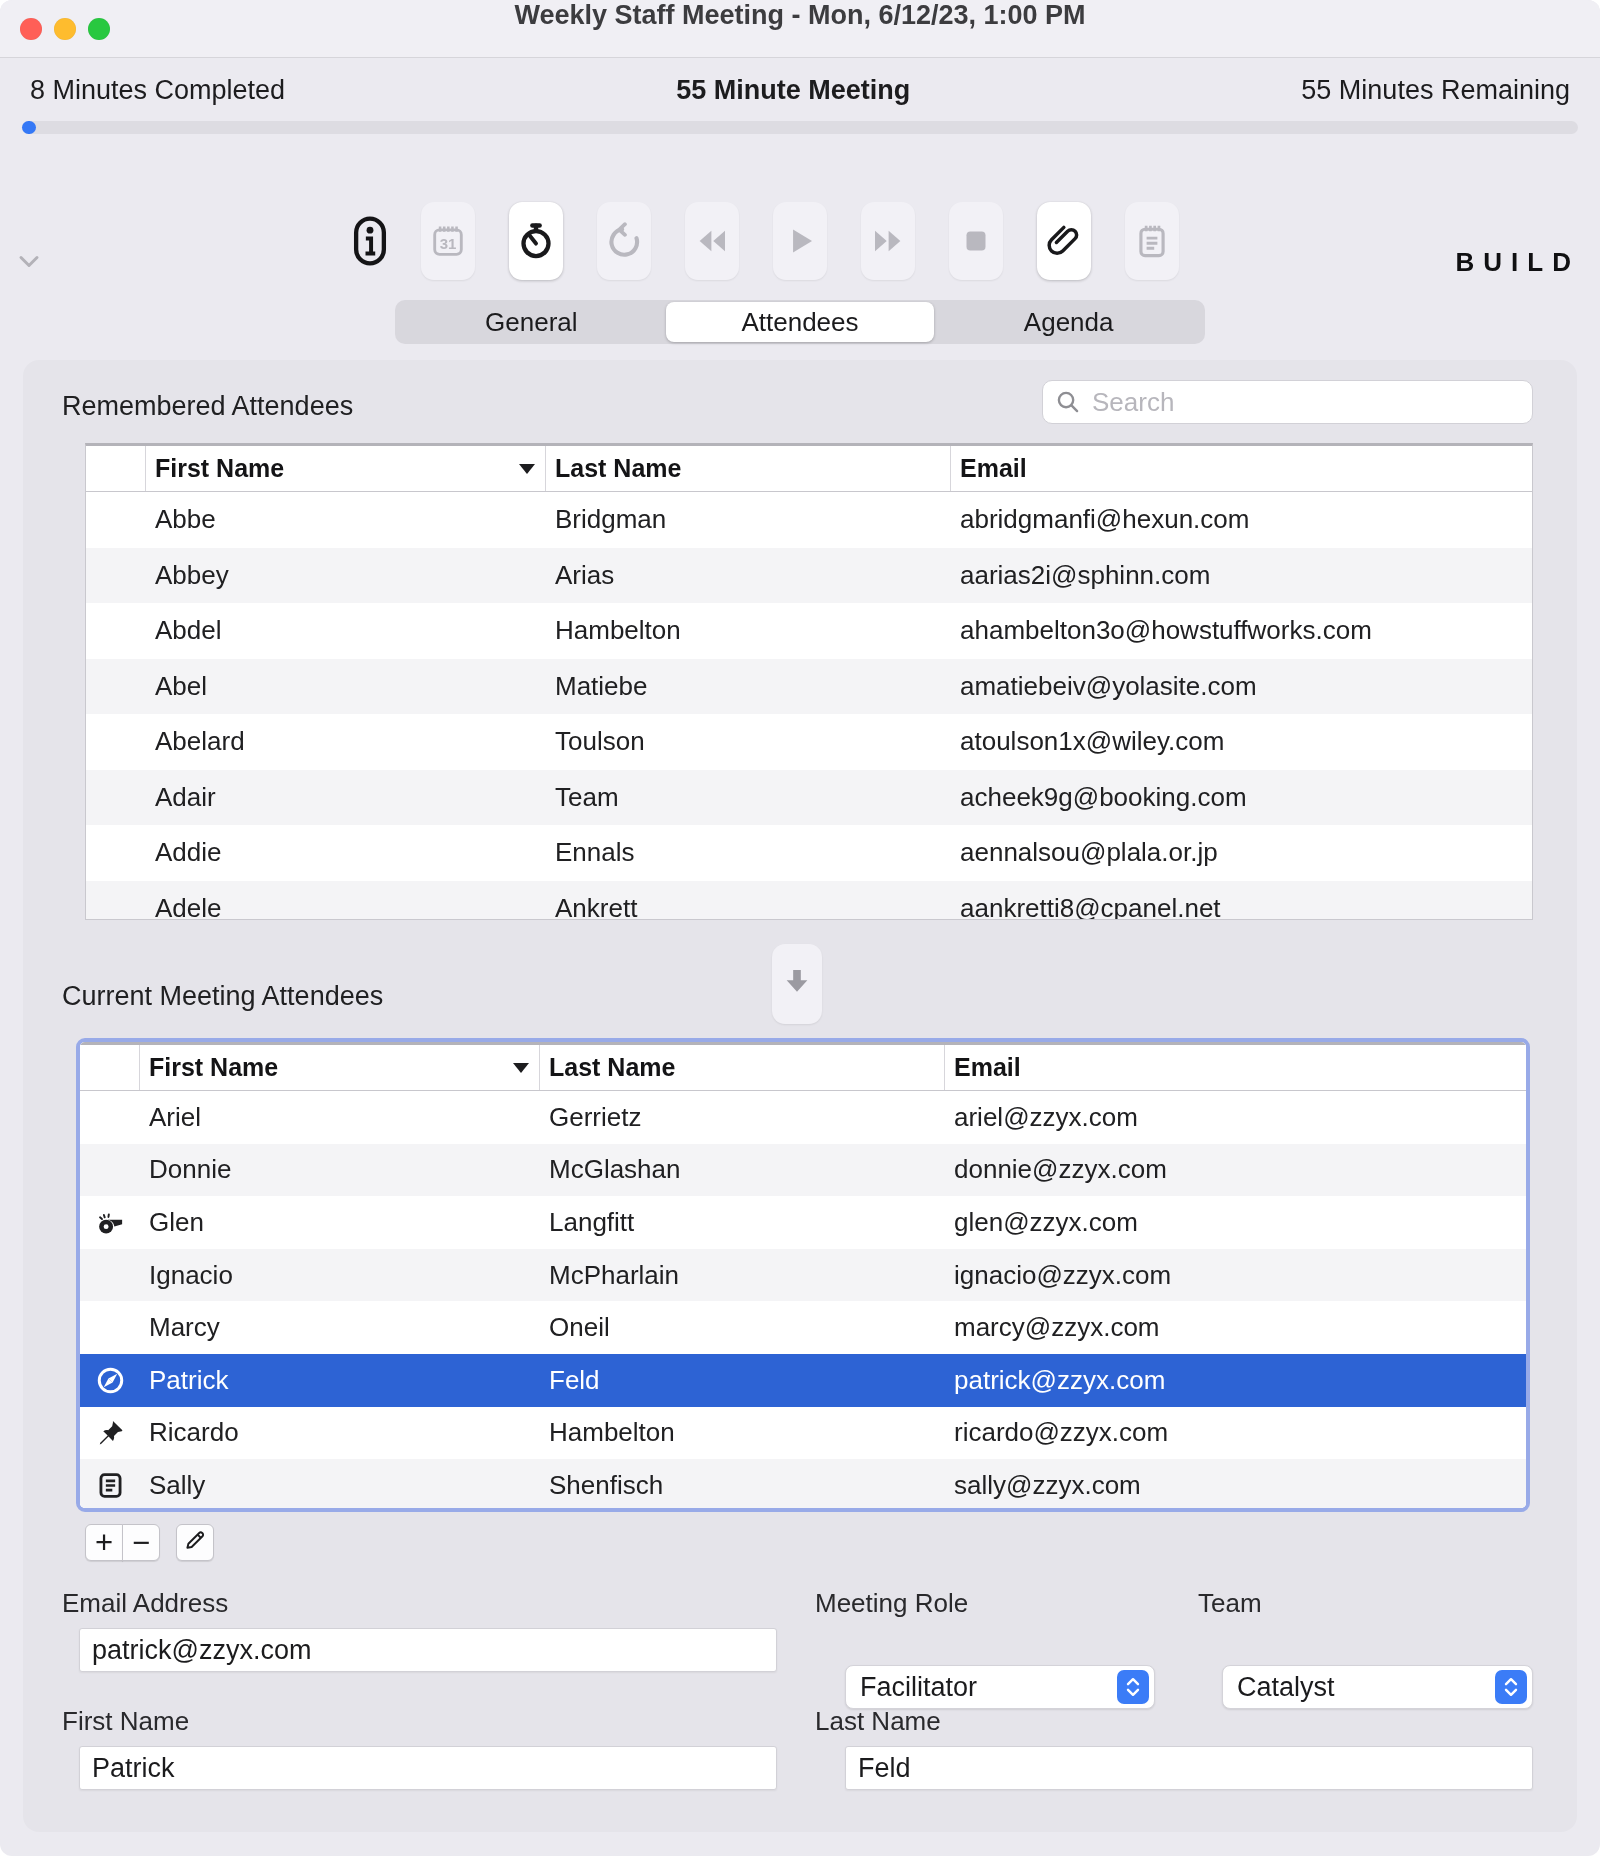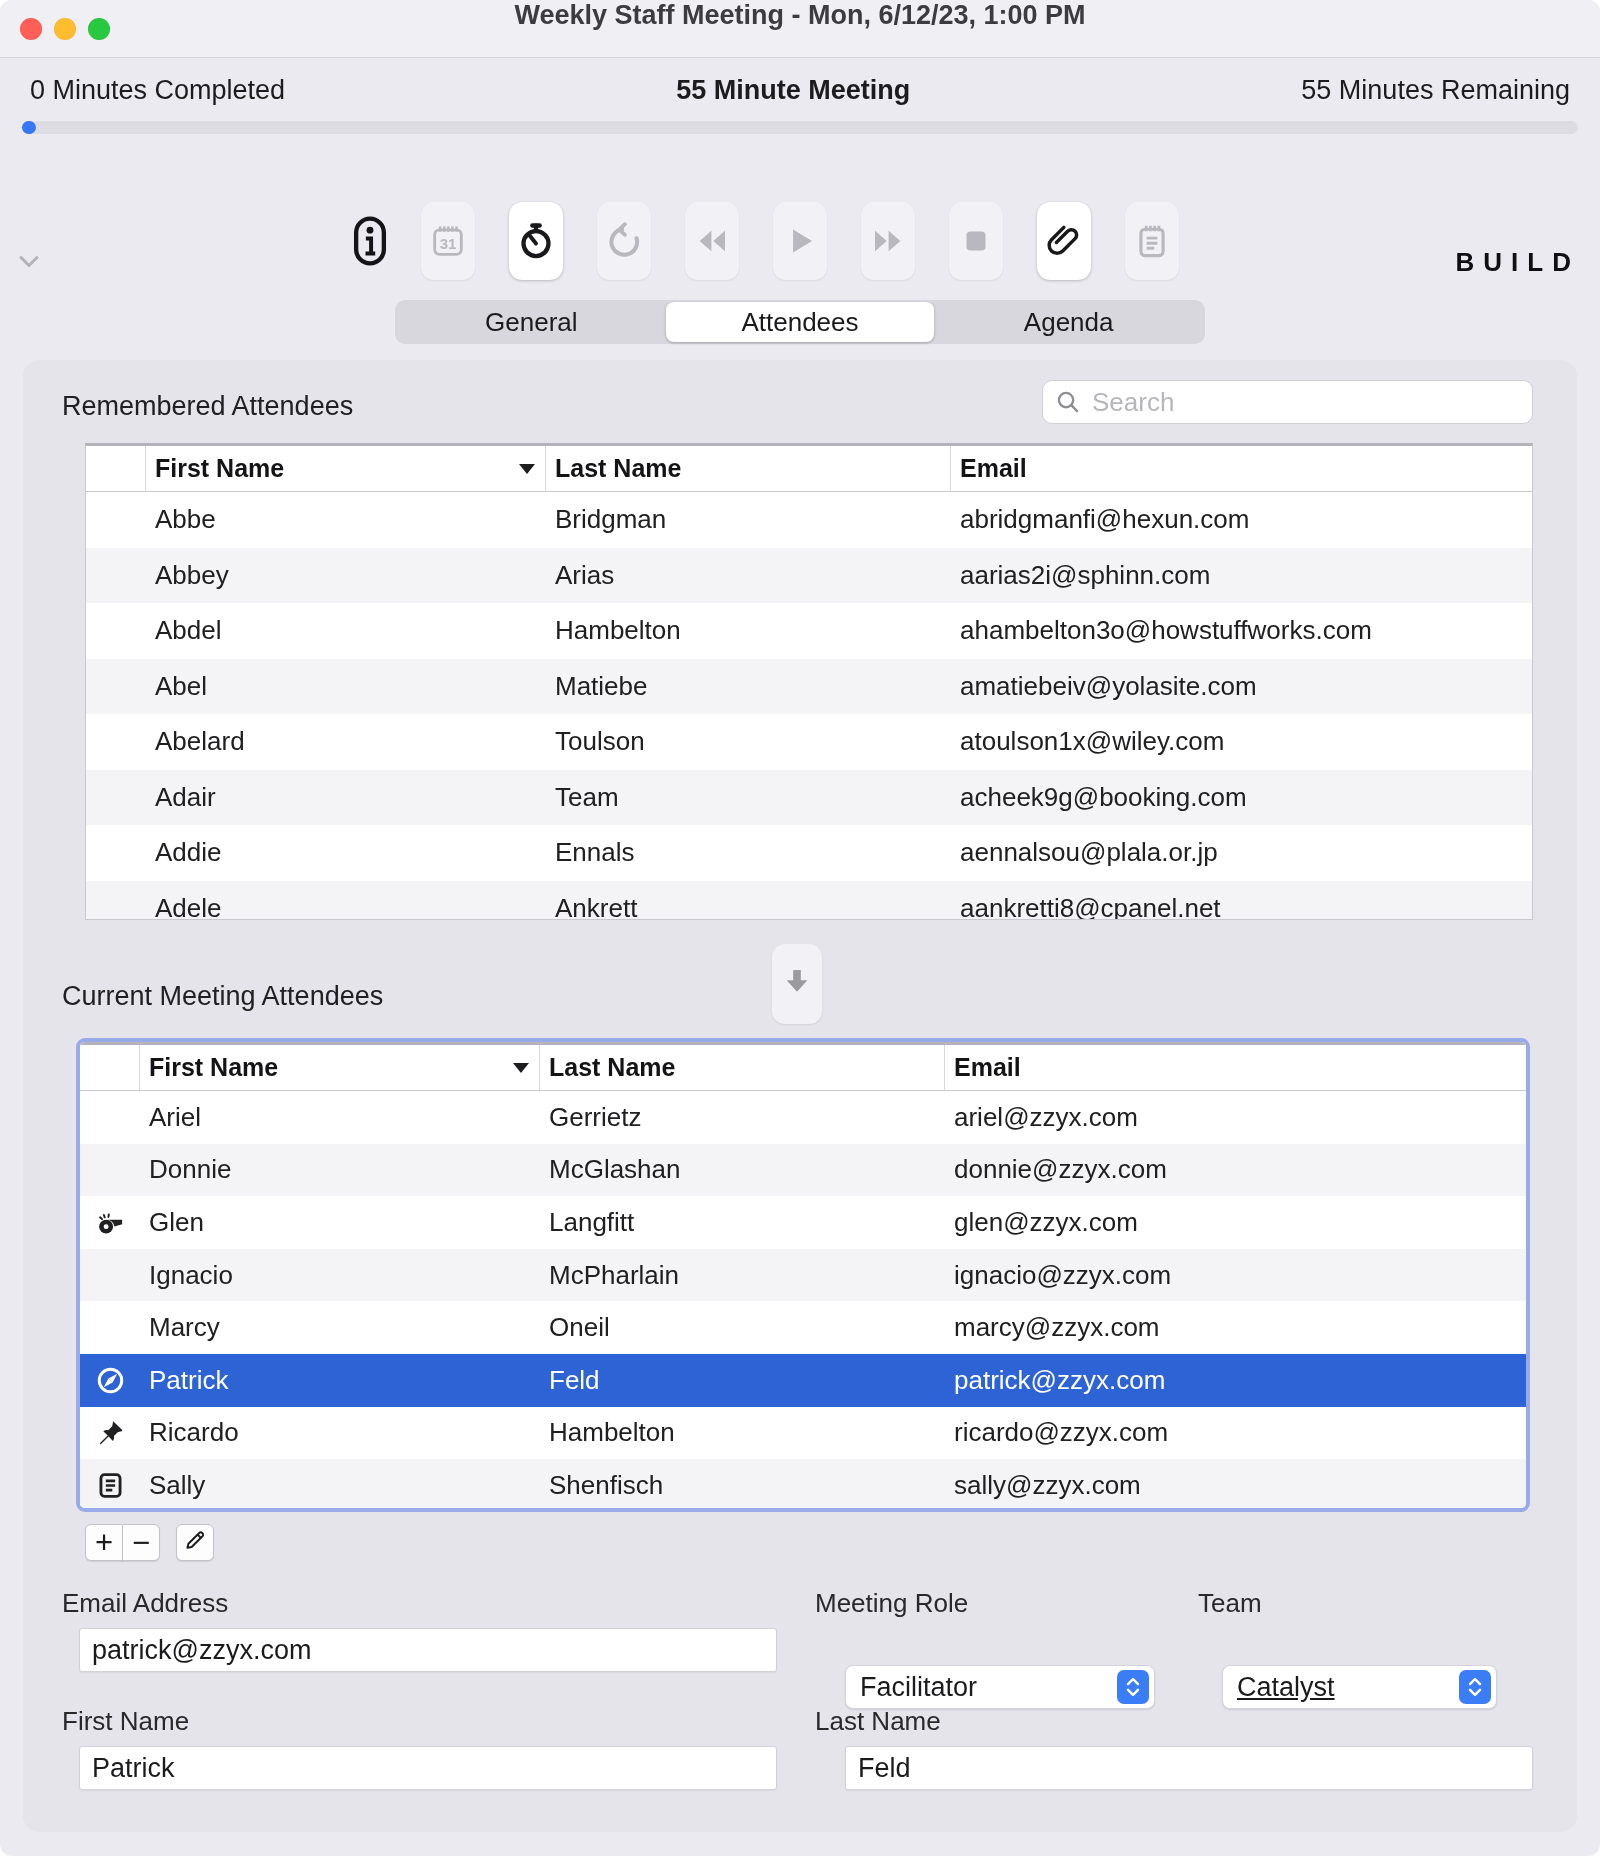--- a/index.html
+++ b/index.html
@@ -80,40 +80,40 @@
   
   .form-label { position:absolute; font-size:26px; color:#29292c; }
   #email-label{left:39px; top:1228px;} #role-label{left:792px; top:1228px;} #team-label{left:1175px; top:1228px;}
   #first-label{left:39px; top:1346px;} #last-label{left:792px; top:1346px;}
   .text-input { position:absolute; height:44px; background:#fff; border:1px solid #d2d1d7; border-radius:3px; font-size:27px; color:#1b1b1d; padding:0 12px; box-sizing:border-box; box-shadow:0 1px 2px rgba(0,0,0,.06); font-family:inherit; outline:none; }
   #email-input{left:56px; top:1268px; width:698px;}
   #first-input{left:56px; top:1386px; width:698px;}
   #last-input {left:822px; top:1386px; width:688px;}
   .select { position:absolute; height:44px; background:#fff; border:1px solid #d4d3d9; border-radius:8px; display:flex; align-items:center; justify-content:space-between; padding:0 5px 0 14px; box-sizing:border-box; font-size:27px; color:#1b1b1d; box-shadow:0 1px 2px rgba(0,0,0,.10);margin-top:36px; }
   #role-select{left:822px; top:1269px; width:310px;}
-  #team-select{left:1199px; top:1269px; width:275px;text-decoration:underline;}
+  #team-select{left:1199px; top:1269px; width:311px;}
   .stepper { width:32px; height:34px; border-radius:7px; background:#3b7cf7; display:flex; align-items:center; justify-content:center; flex:none; }
   .stepper svg { width:20px; height:22px; }
 </style>
 </head>
 <body>
 
 <div class="window">
 
   <div class="titlebar">
     <div class="traffic">
       <span class="light red"></span>
       <span class="light yellow"></span>
       <span class="light green"></span>
     </div>
     <div class="window-title">Weekly Staff Meeting - Mon, 6/12/23, 1:00 PM</div>
   </div>
 
   <div class="progress-labels">
-    <span>0 Minutes Completed</span>
+    <span>8 Minutes Completed</span>
     <span class="total">55 Minute Meeting</span>
     <span>55 Minutes Remaining</span>
   </div>
   <div class="progress-track">
     <div class="progress-fill" id="progress-fill" style="width: 0%;"></div>
   </div>
 
   <div class="chevron-slot"><svg viewBox="0 0 24 18" fill="none" stroke="currentColor" stroke-width="3" stroke-linecap="round" stroke-linejoin="round">
         <path d="M4 4.5 L12 12.5 L20 4.5"></path>
       </svg></div>

